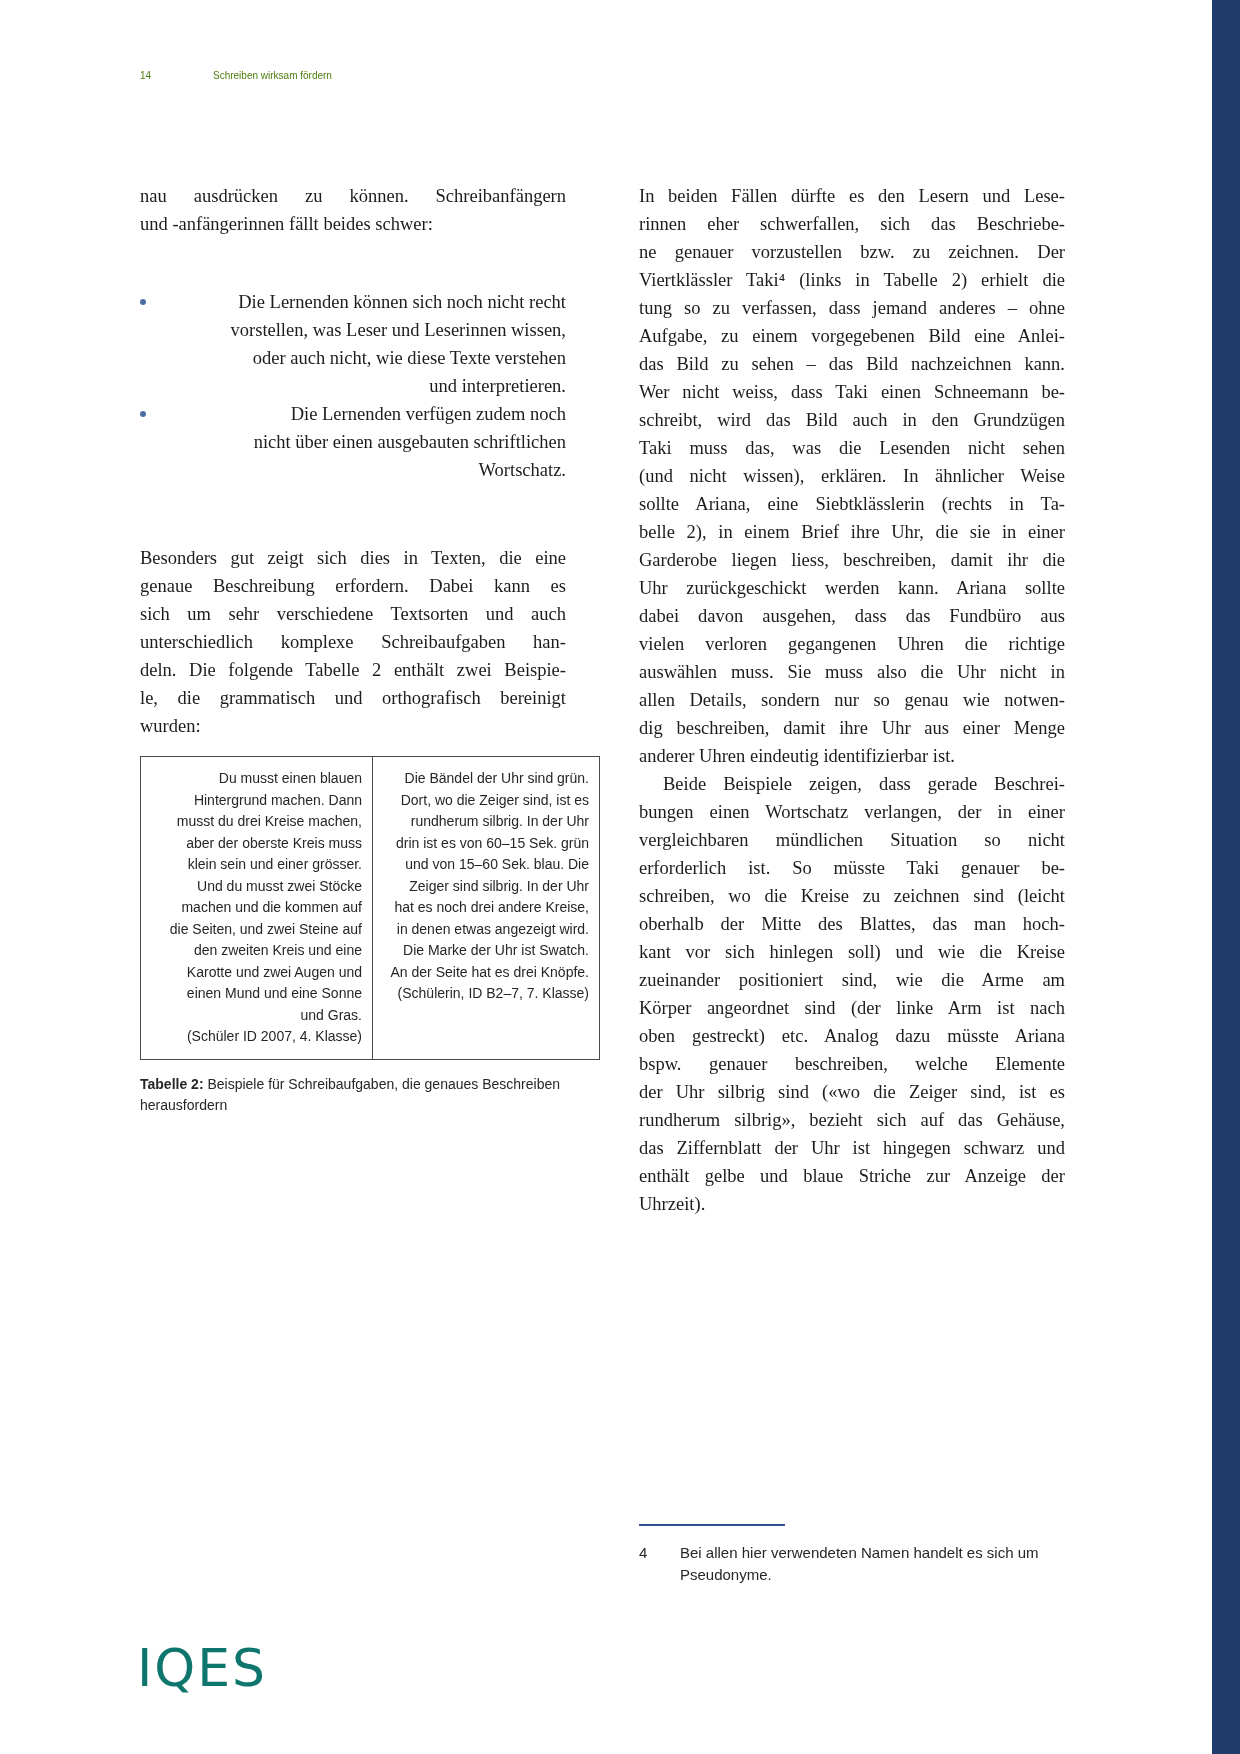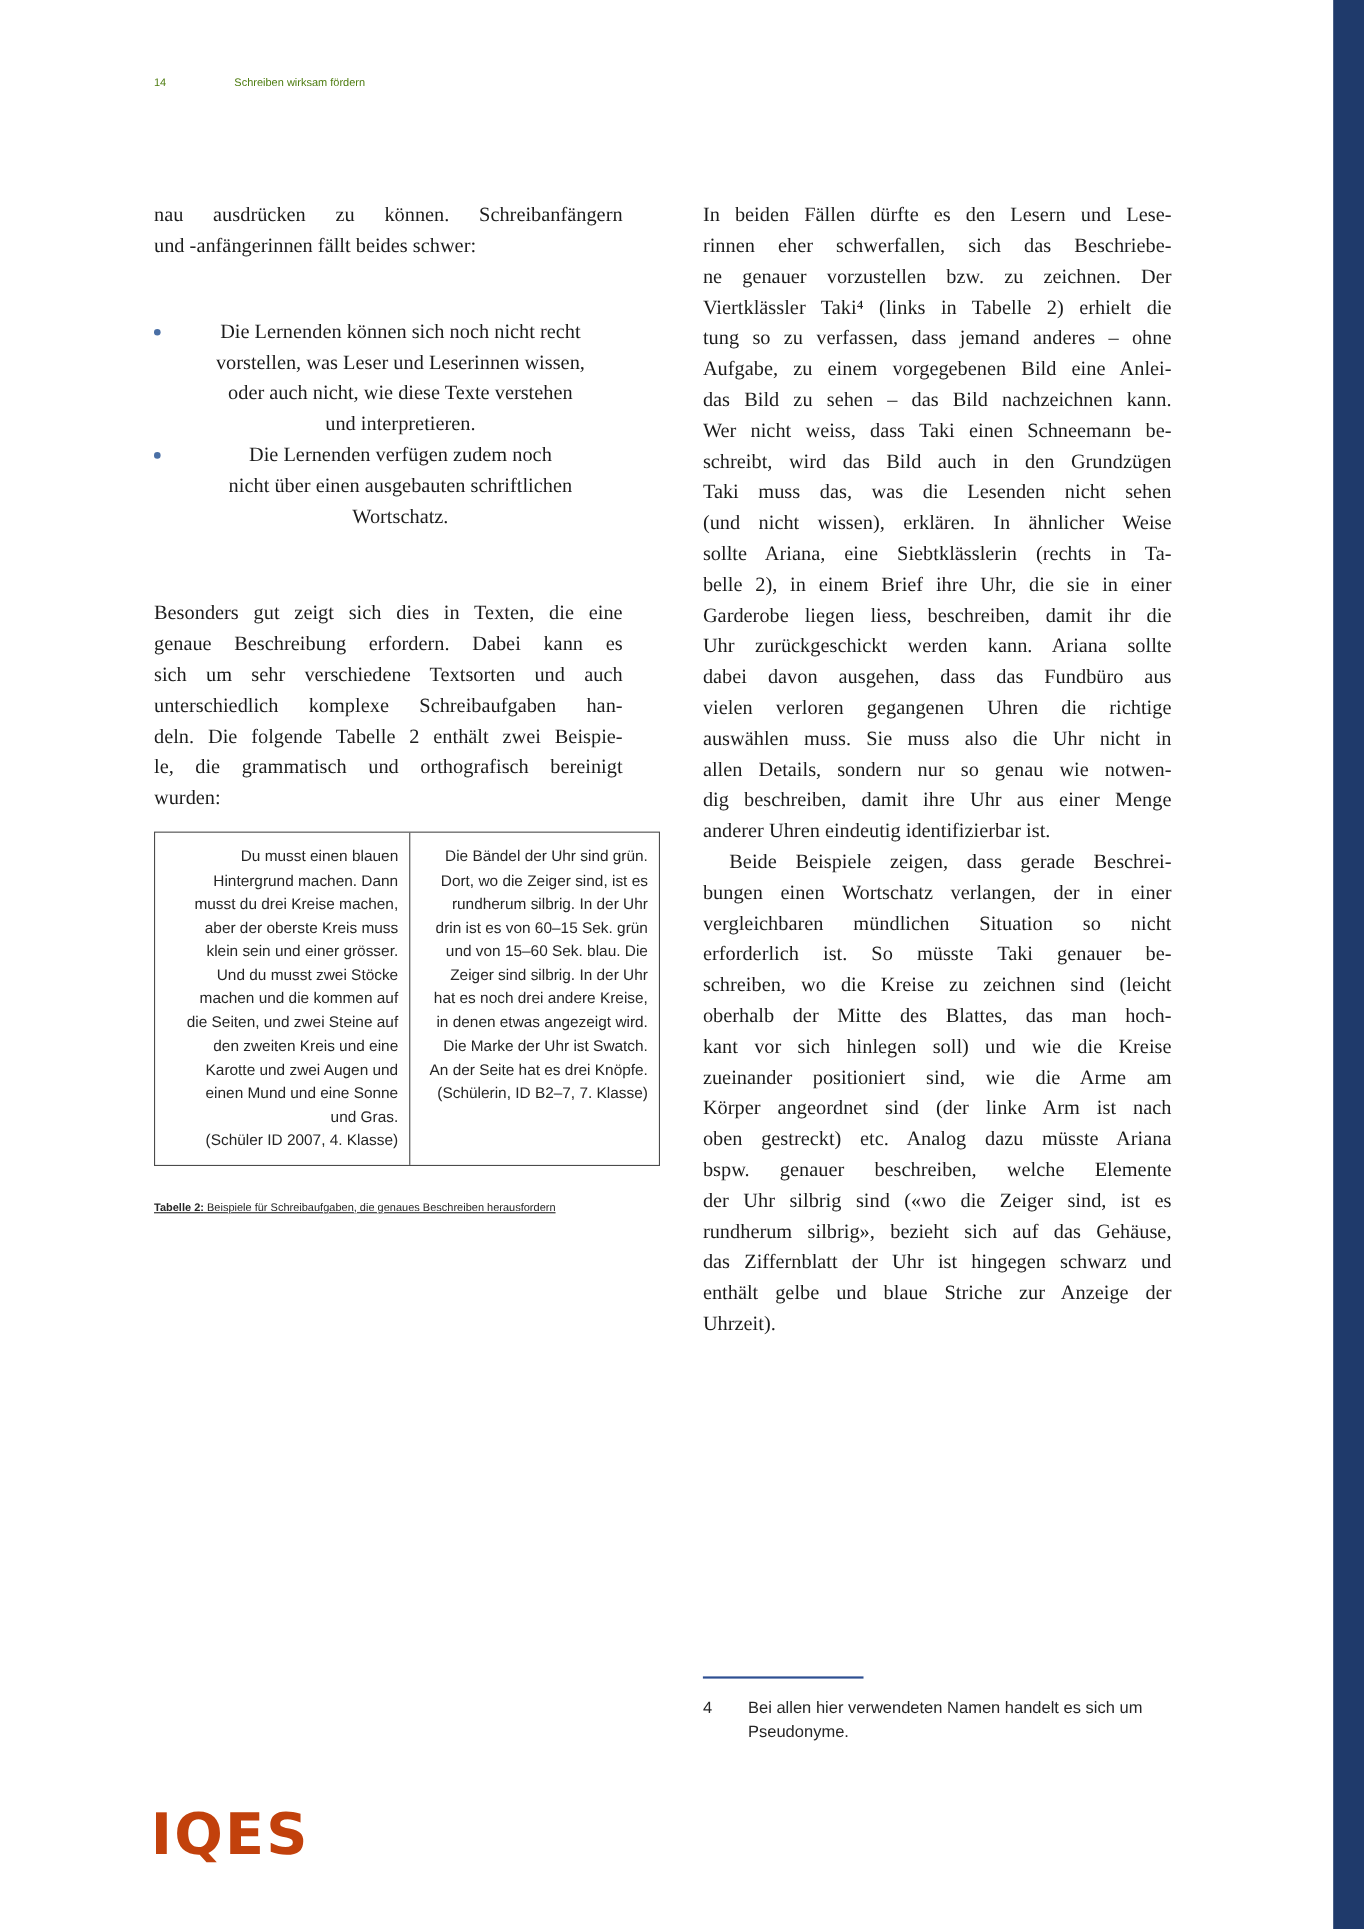--- a/index.html
+++ b/index.html
@@ -13,53 +13,53 @@
   
   .page-header{position:absolute;top:66px;left:140px;display:flex;
     font-family:"Liberation Sans", sans-serif;font-size:10px;line-height:20px;color:#4d7c0f;}
   .page-header .pagenum{width:73px;flex:none;}
   
   .col{position:absolute;top:182px;width:426px;font-size:18.5px;line-height:28px;}
   .col.left{left:140px;}
   .col.right{left:639px;}
   .jblock .line{text-align:justify;text-align-last:justify;}
   .jblock .line.last{text-align-last:left;}
-  .leftalign .line{text-align:center;}
+  .leftalign .line{text-align:right;}
   
   .bullet-list{margin-top:50px;}
   .bullet-item{display:flex;}
   .bullet-marker{flex:none;width:22px;}
   .bullet-marker i{display:block;width:6px;height:6px;border-radius:50%;background:#4a6fa5;margin-top:11px;}
   .bullet-lines{flex:1;}
   .body-para{margin-top:60px;}
   
   .example-table{margin-top:16px;display:flex;width:460px;box-sizing:border-box;
     border:1.5px solid #4b4b4b;
     font-family:"Liberation Sans", sans-serif;font-size:14px;line-height:21.5px;color:#262626;}
   .example-table .cell{padding:11px 10px 11px 12px;box-sizing:border-box;}
   .example-table .cell.c-left{width:232px;border-right:1.5px solid #4b4b4b;}
   .example-table .cell.c-right{flex:1;}
   .example-table .line{white-space:nowrap;text-align:right;}
   
-  .table-caption{margin-top:28px;font-family:"Liberation Sans", sans-serif;
-    font-size:10px;line-height:21px;color:#262626;width:470px;text-decoration:underline;}
+  .table-caption{margin-top:14px;font-family:"Liberation Sans", sans-serif;
+    font-size:14px;line-height:21px;color:#262626;width:470px;}
   .table-caption .cap-label{font-weight:bold;}
   
   .indent-first .line:first-child{text-indent:24px;}
   
   .footnote{position:absolute;left:639px;top:1524px;
     font-family:"Liberation Sans", sans-serif;font-size:15px;line-height:22px;color:#262626;}
   .footnote .rule{width:146px;height:2px;background:#2d4f92;margin-bottom:16px;}
   .footnote .row{display:flex;width:420px;}
   .footnote .num{flex:none;width:41px;}
   .footnote .fn-lines .line{text-align:left;}
   
   .iqes-logo{position:absolute;left:137px;top:1642px;
-    font-family:"DejaVu Sans","Liberation Sans",sans-serif;font-weight:700;
-    font-size:52px;line-height:52px;color:#c2410c;letter-spacing:2px;}
+    font-family:"DejaVu Sans","Liberation Sans",sans-serif;font-weight:400;
+    font-size:52px;line-height:52px;color:#0f766e;letter-spacing:2px;}
 </style>
 </head>
 <body>
 
 <div class="sidebar-bar"></div>
 
 <div class="page-header">
   <span class="pagenum">14</span>
   <span class="runtitle">Schreiben wirksam fördern</span>
 </div>

